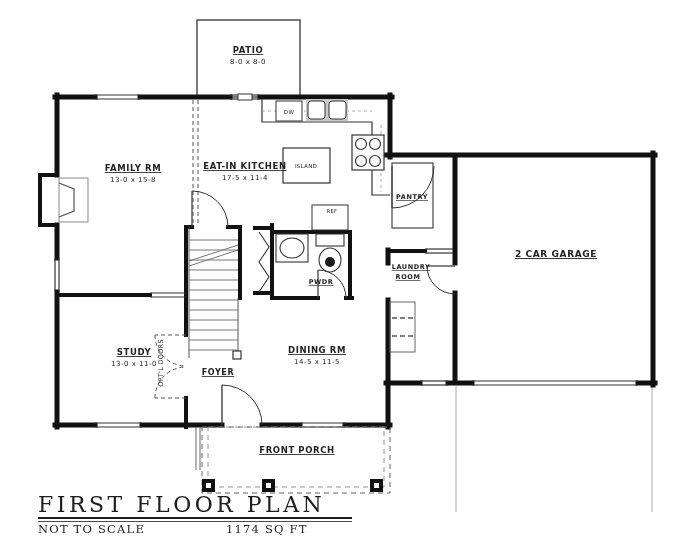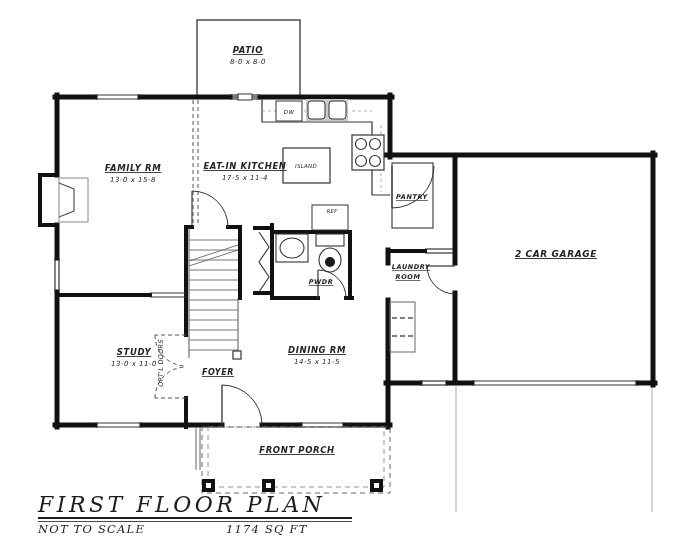--- a/index.html
+++ b/index.html
@@ -1,16 +1,16 @@
 <!DOCTYPE html>
 <html><head>
 <meta charset="utf-8">
 <style>
   html,body{margin:0;padding:0;background:#ffffff;}
-  .stage{width:700px;height:540px;position:relative;background:#fff;overflow:hidden;font-style:italic;}
+  .stage{width:700px;height:540px;position:relative;background:#fff;overflow:hidden;}
   svg{display:block;}
   text{font-family:"DejaVu Sans",sans-serif;fill:#222;}
   .rn{text-decoration:underline;font-weight:bold;letter-spacing:.6px;}
   .dims{letter-spacing:.5px;}
   .tiny{letter-spacing:.3px;}
   .title-text{font-family:"DejaVu Serif",serif;letter-spacing:3.5px;fill:#1d1d1d;}
   .sub-text{font-family:"DejaVu Serif",serif;letter-spacing:1.2px;fill:#1d1d1d;}
 </style>
 </head>
 <body>

